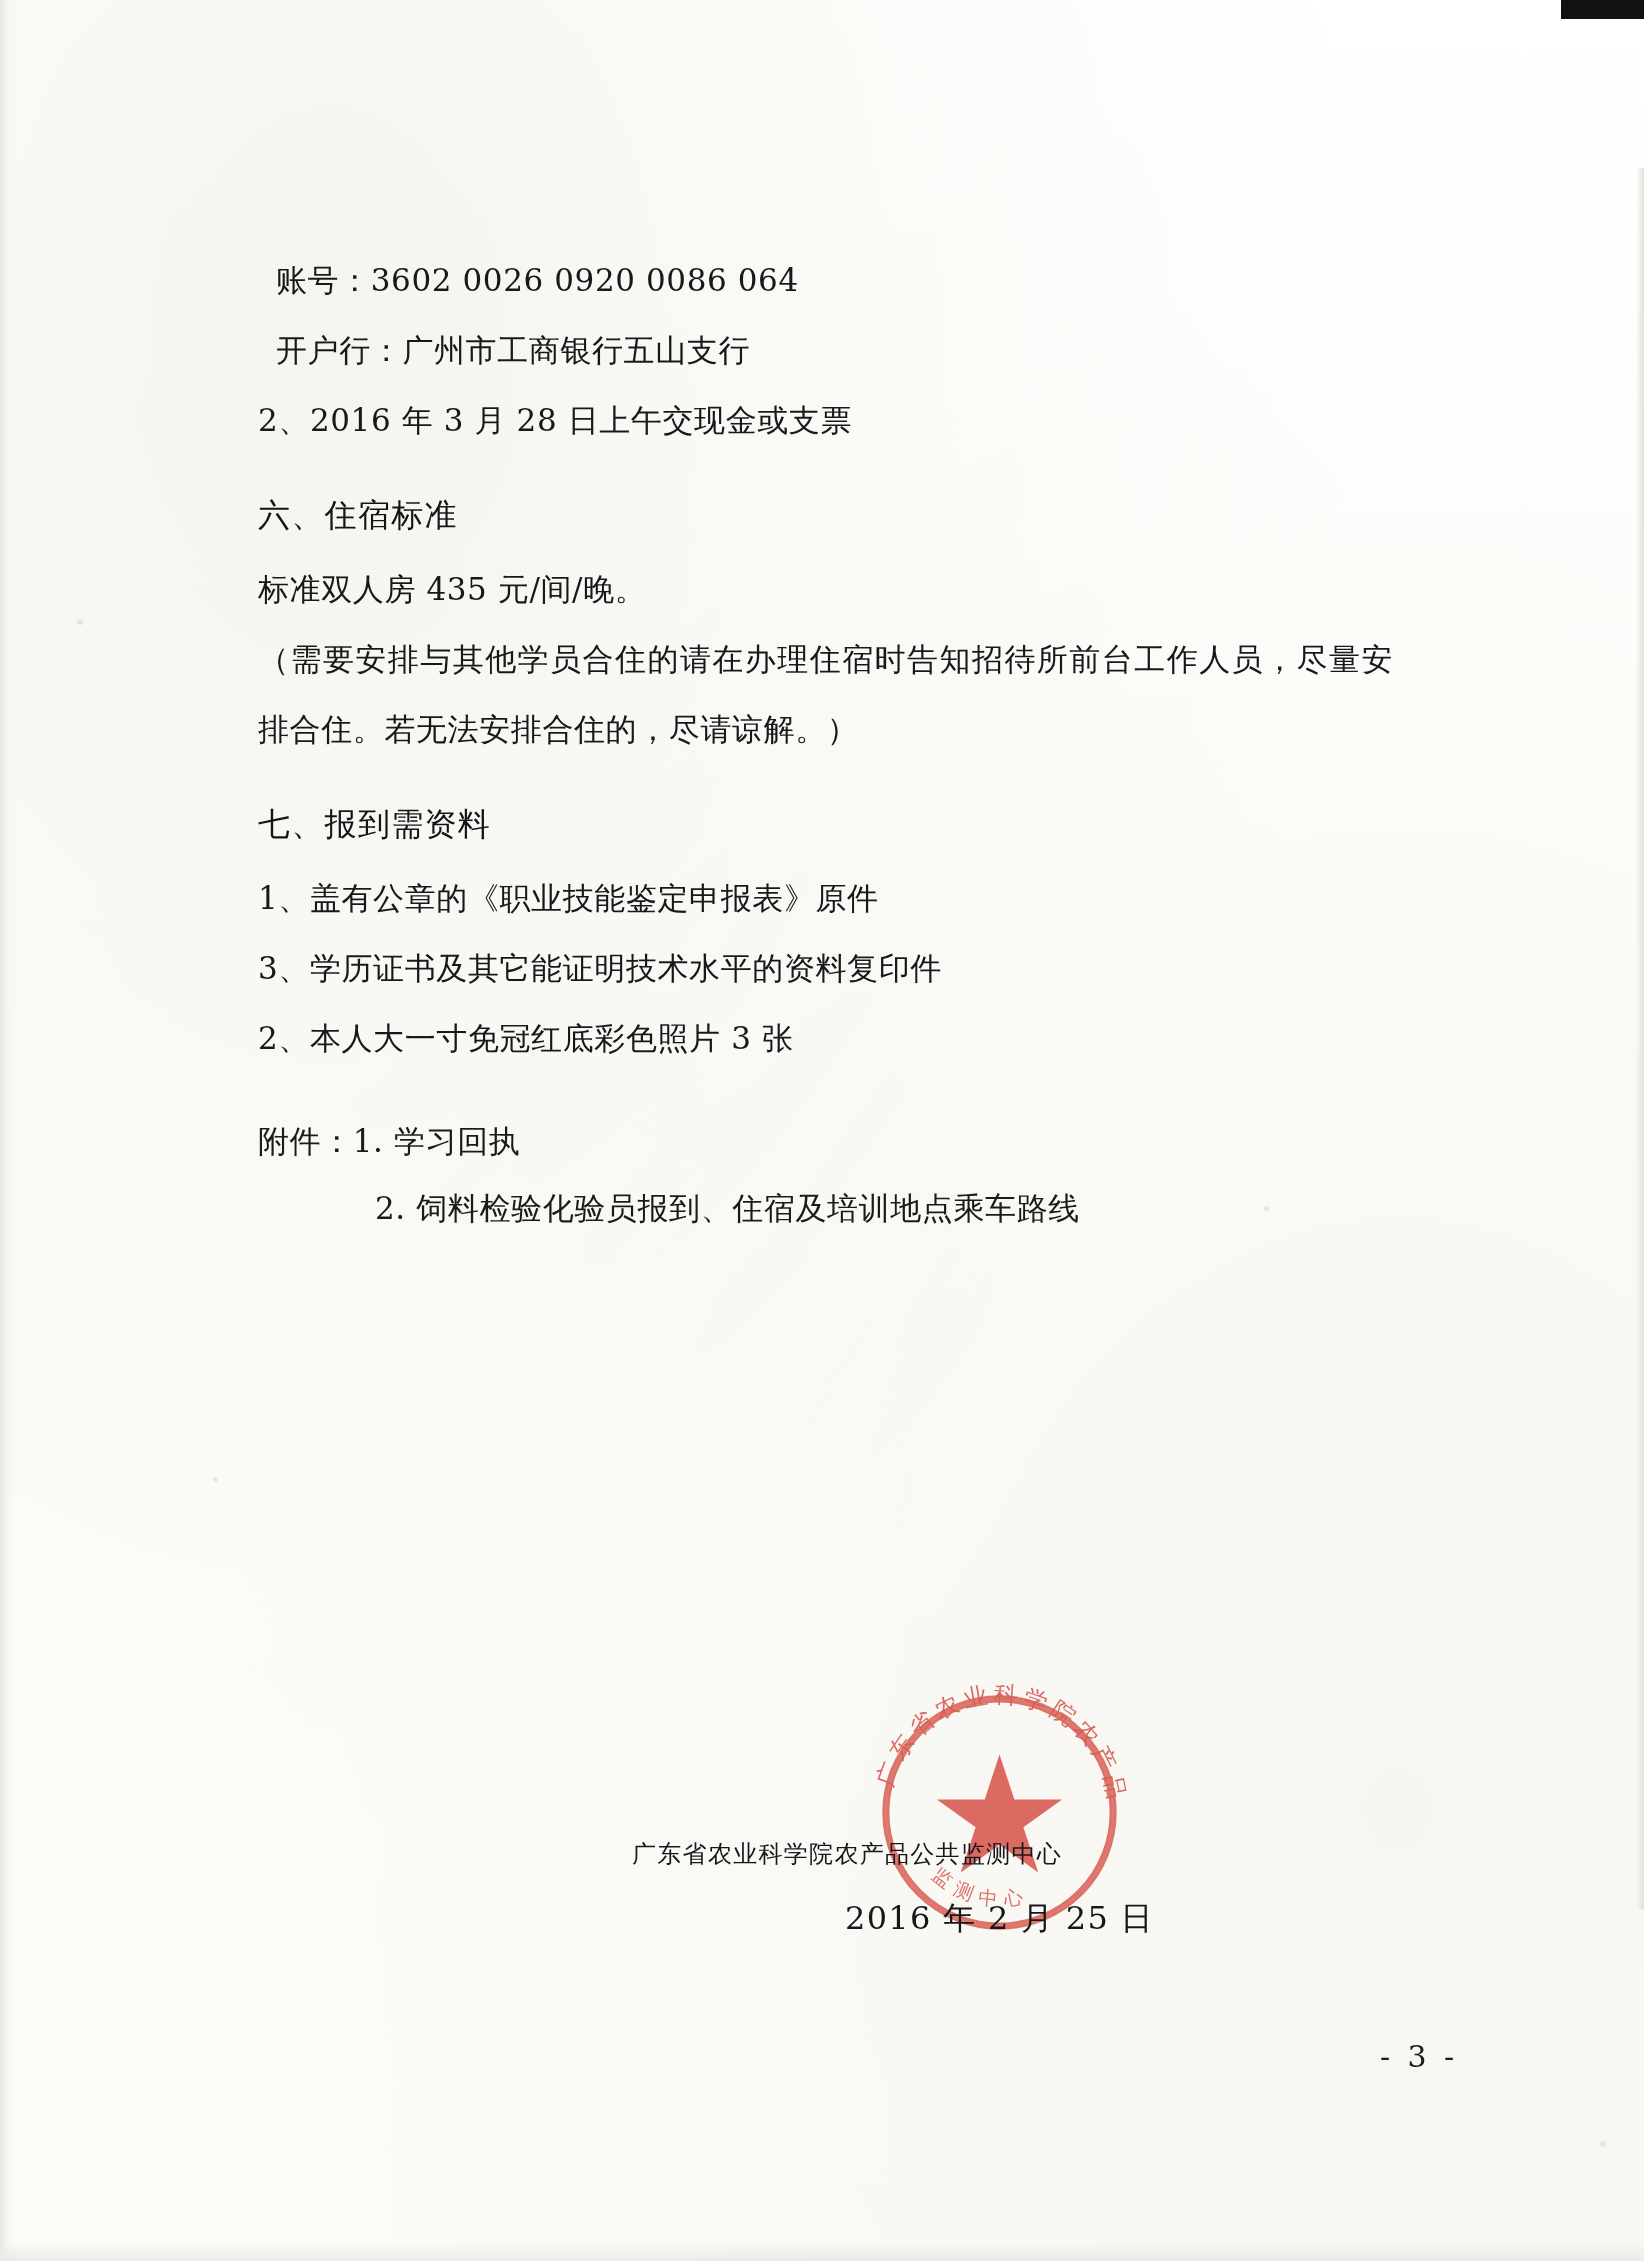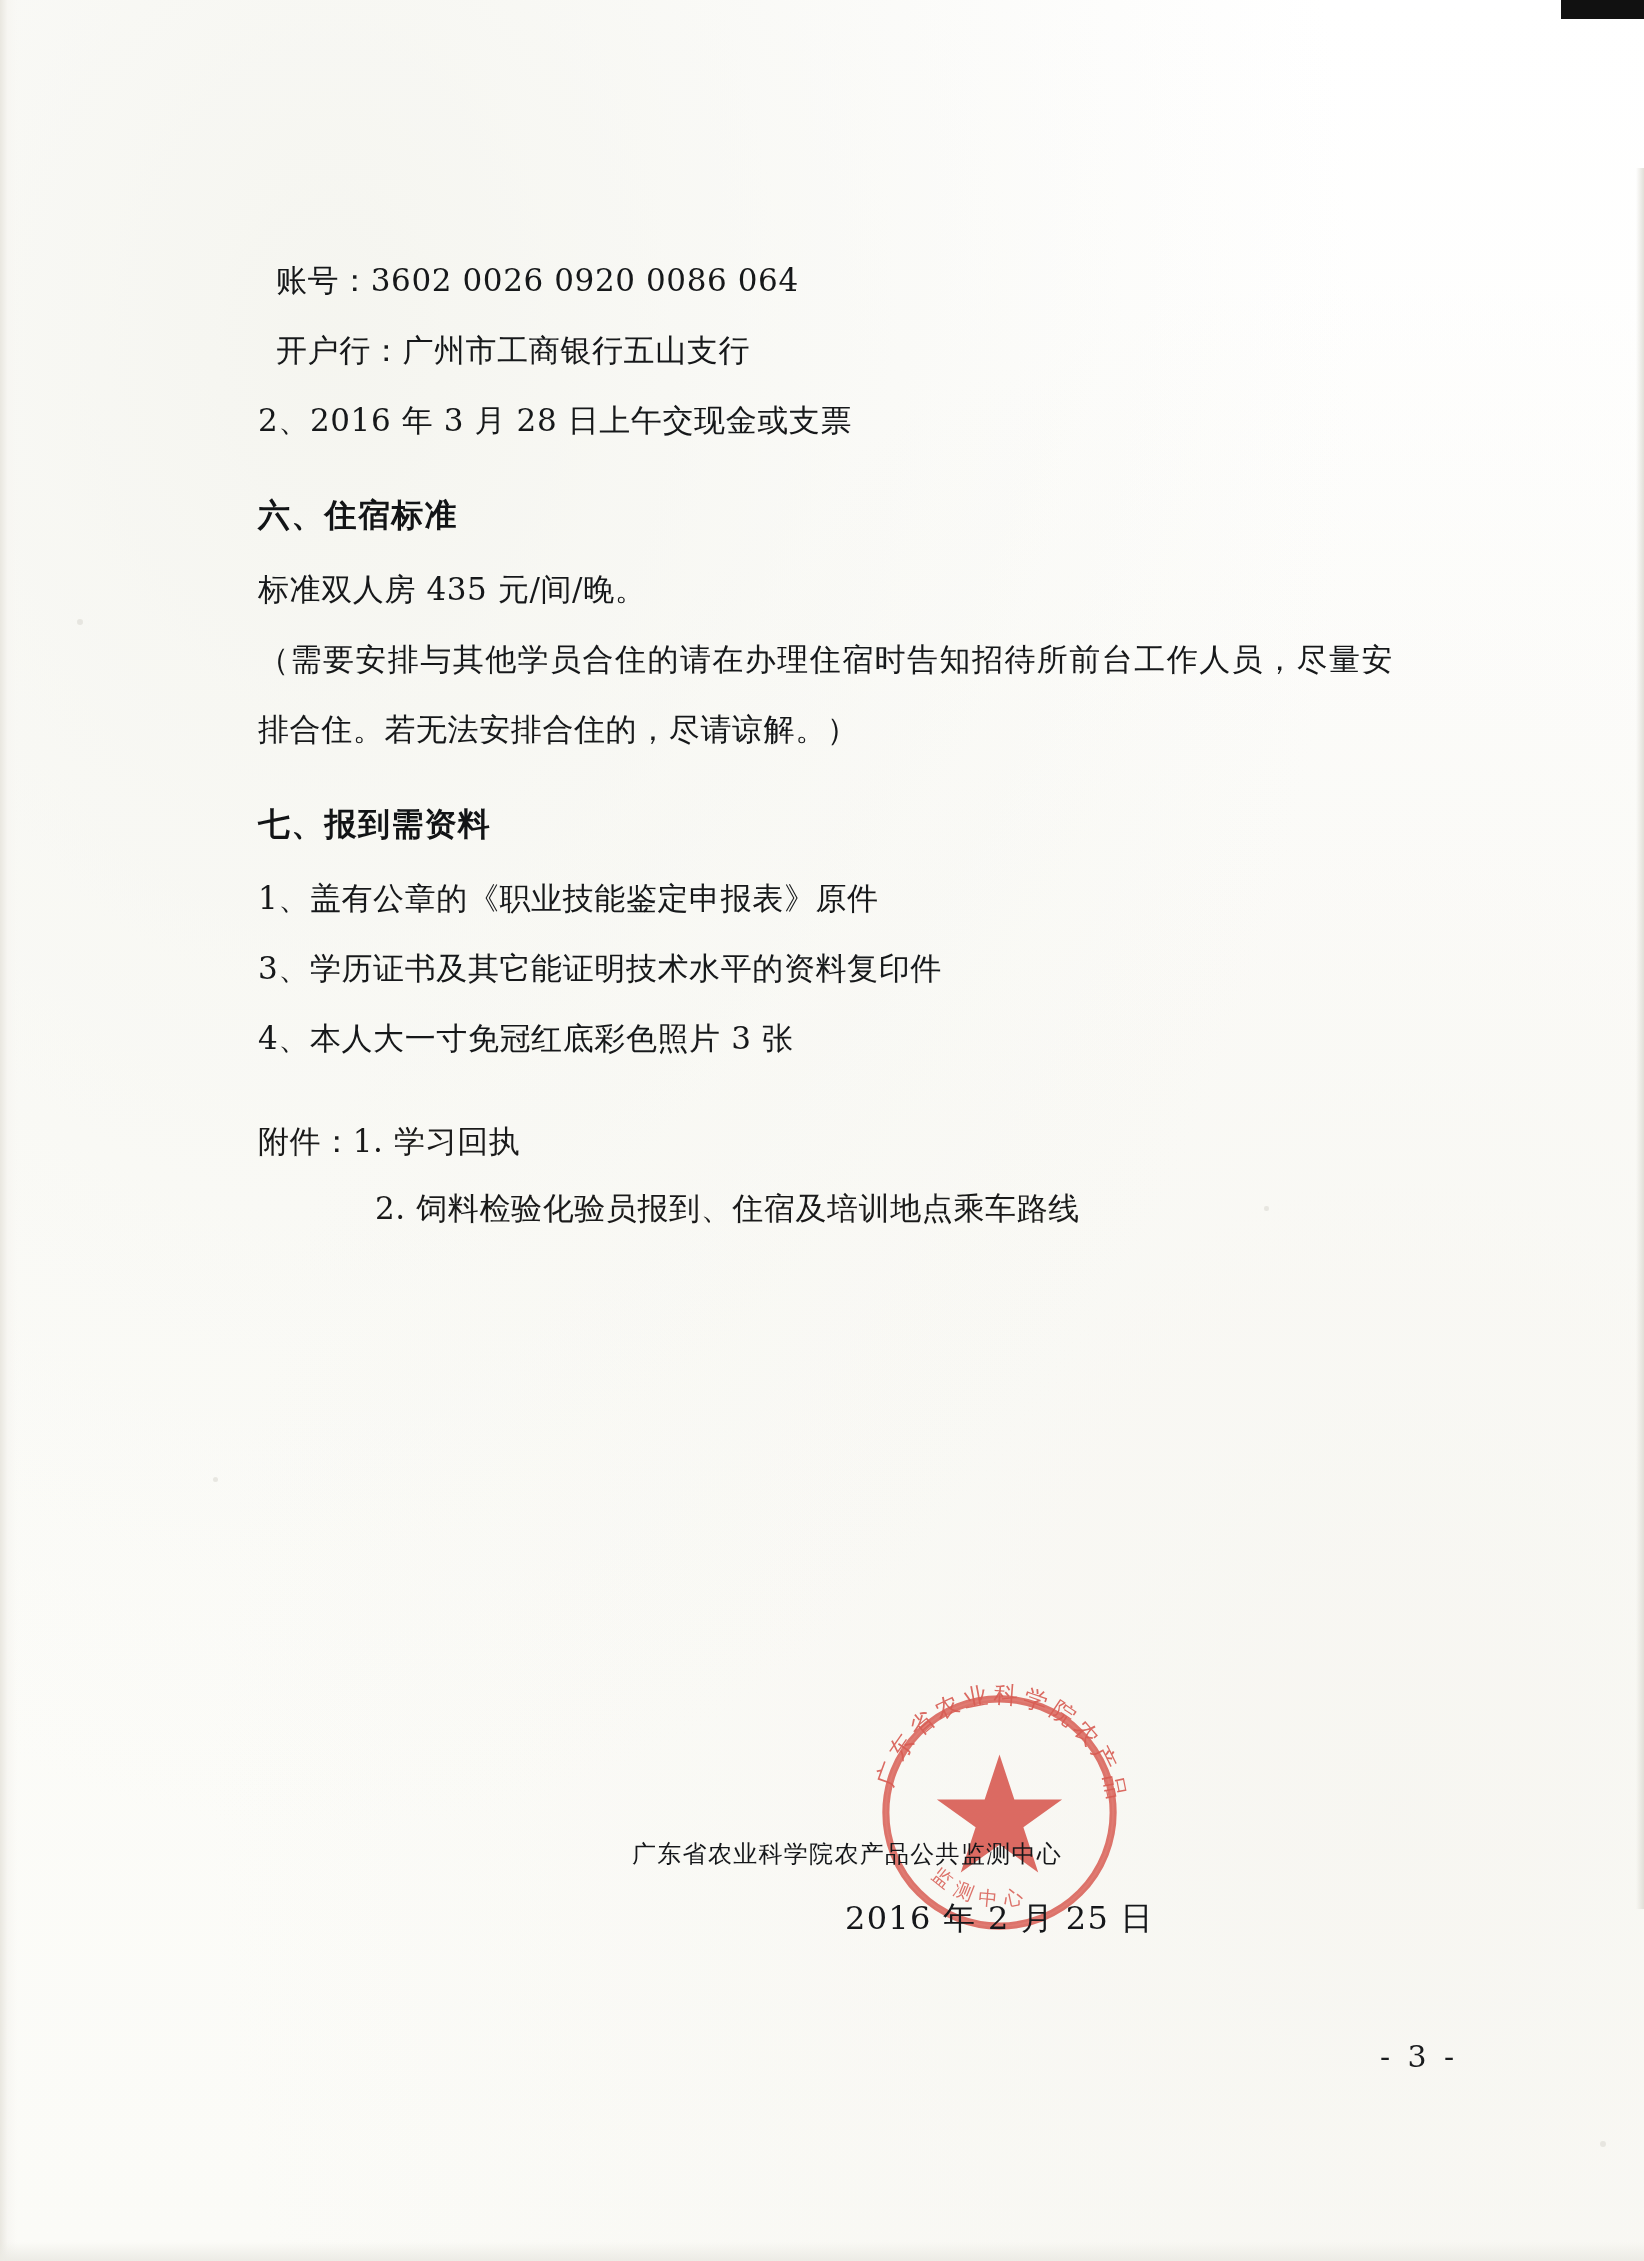--- a/index.html
+++ b/index.html
@@ -71,21 +71,21 @@
     letter-spacing: 0.6px;
     white-space: pre;
     color: #16181a;
   }
   .indent-2 {
     text-indent: 0;
     padding-left: 18px;
   }
   .heading {
     font-size: 32px;
-    font-weight: bold;
+    font-weight: normal;
     line-height: 77px;
     letter-spacing: 1.3px;
     color: #121416;
     font-family: "DejaVu Sans", "Liberation Sans", sans-serif;
   }
   .para {
     font-size: 31px;
     line-height: 70px;
     letter-spacing: 0.6px;
     color: #16181a;
@@ -179,21 +179,21 @@
 
     <div class="gap-sm"></div>
     <div class="heading">六、住宿标准</div>
     <div class="para">标准双人房 435 元/间/晚。</div>
     <div class="para para-wrap">（需要安排与其他学员合住的请在办理住宿时告知招待所前台工作人员，尽量安排合住。若无法安排合住的，尽请谅解。）</div>
 
     <div class="gap-sm"></div>
     <div class="heading">七、报到需资料</div>
     <div class="para">1、盖有公章的《职业技能鉴定申报表》原件</div>
     <div class="para">3、学历证书及其它能证明技术水平的资料复印件</div>
-    <div class="para">4、本人大一寸免冠红底彩色照片 3 张</div>
+    <div class="para">2、本人大一寸免冠红底彩色照片 3 张</div>
 
     <div class="attach-block">
       <div class="attach-line1">附件：1. 学习回执</div>
       <div class="attach-line2">2. 饲料检验化验员报到、住宿及培训地点乘车路线</div>
     </div>
   </div>
 
   <div class="seal">
     <svg width="297" height="297" viewBox="0 0 460 460" xmlns="http://www.w3.org/2000/svg">
       <defs>

